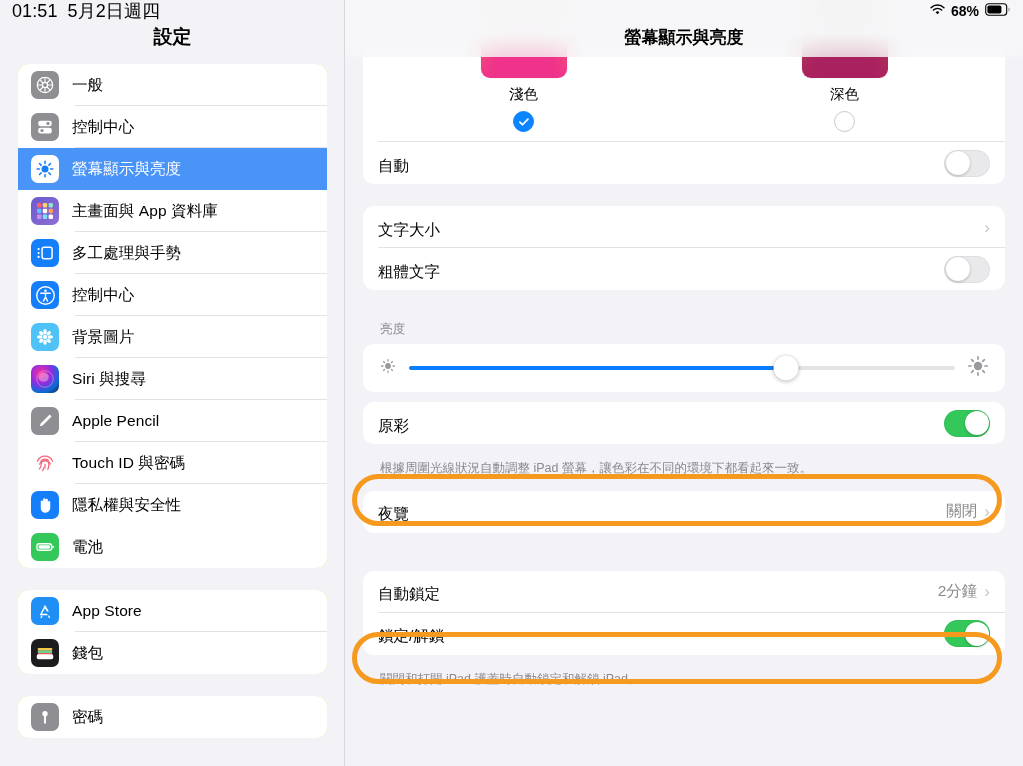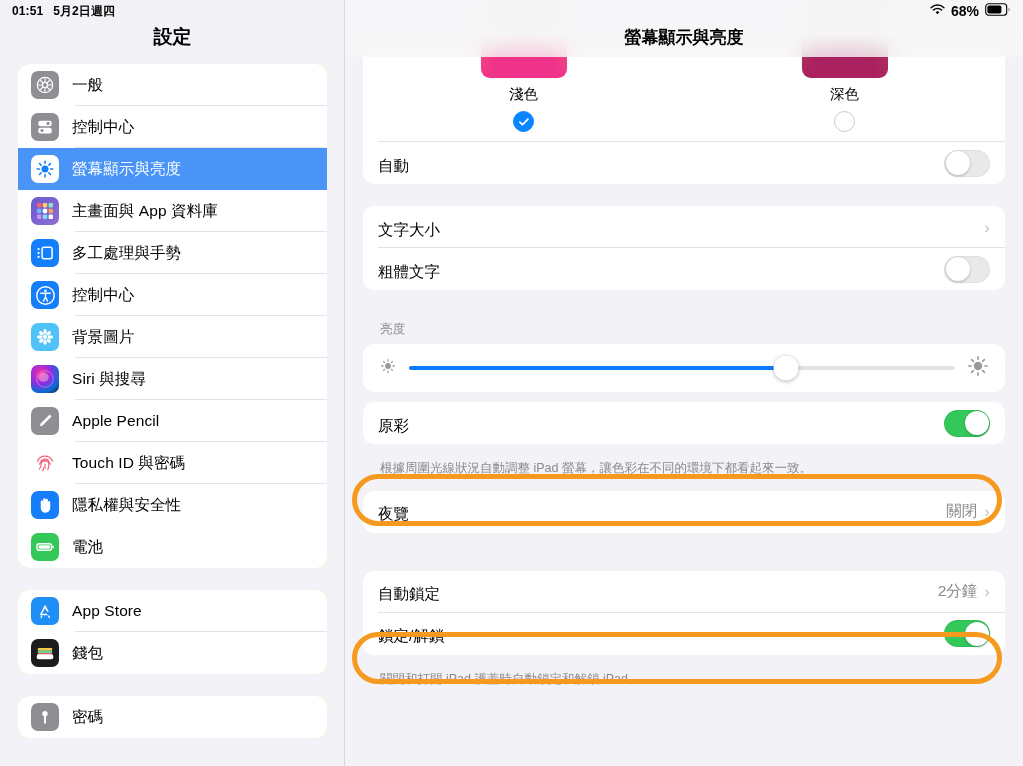--- a/index.html
+++ b/index.html
@@ -18,21 +18,21 @@
     background: #f2f2f7;
     border-right: 1px solid #d8d8dc;
     position: relative;
     overflow: hidden;
   }
   .statusbar {
     position: absolute; top: 0; left: 0;
     height: 22px; width: 345px;
     display: flex; align-items: center;
     padding-left: 12px;
-    font-size: 12px; font-weight: bold; color: #000;
+    font-size: 18px; font-weight: normal; color: #000;
     letter-spacing: 0.1px;
     z-index: 20;
   }
   .statusbar .time { margin-right: 10px; }
   .sb-title {
     position: absolute; top: 24px; left: 0; width: 345px;
     text-align: center;
     font-size: 19px; font-weight: bold; color: #000;
     z-index: 20;
   }

